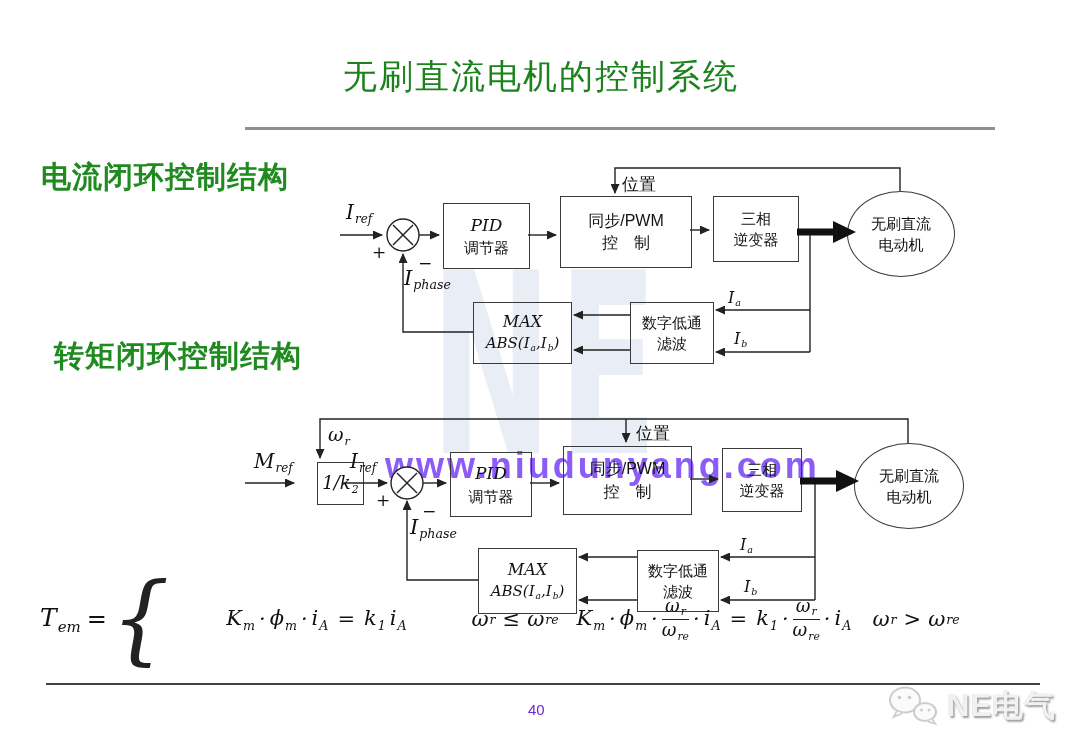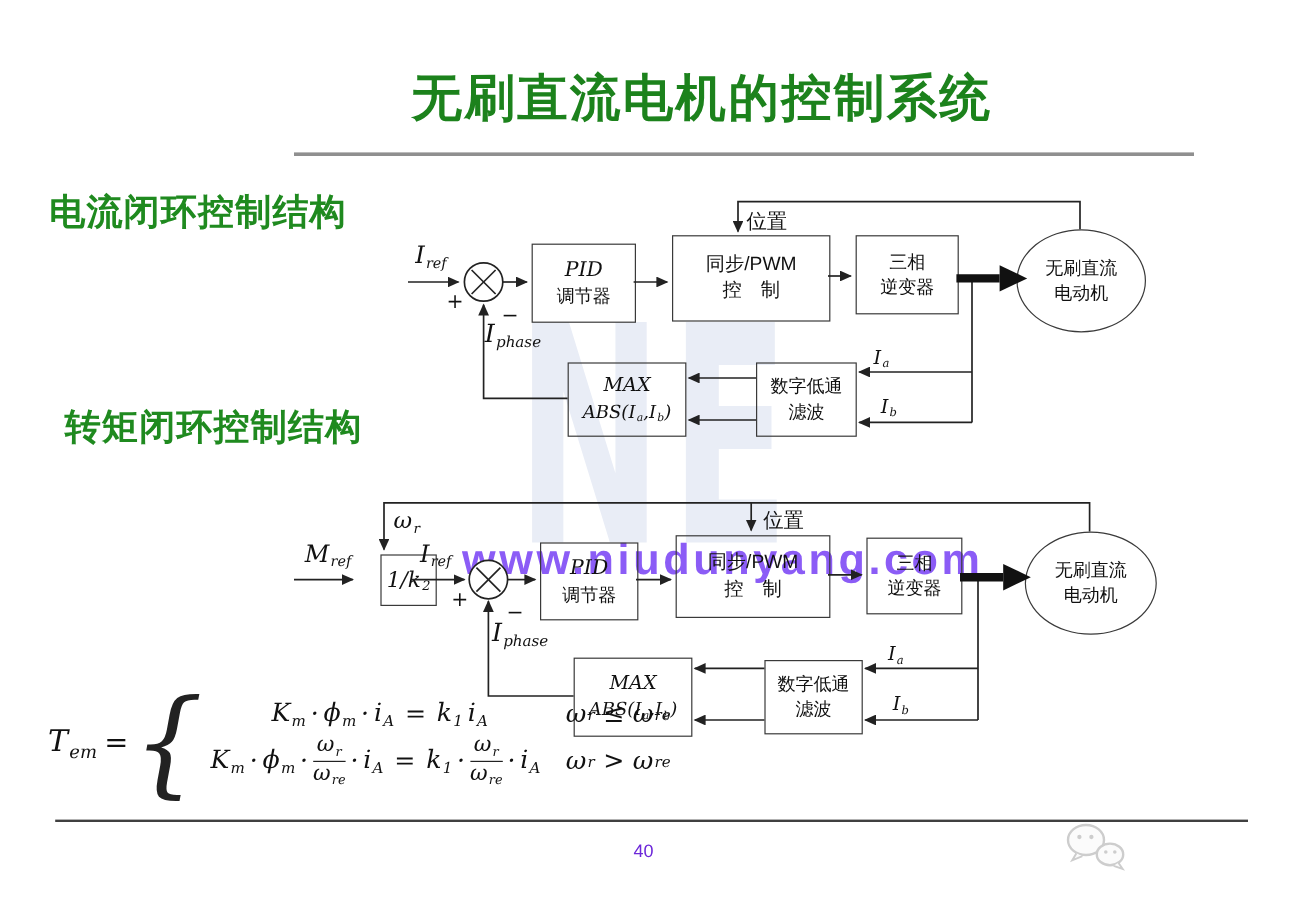--- a/index.html
+++ b/index.html
@@ -11,41 +11,41 @@
   .sb{font-size:60%;vertical-align:-0.35em;margin-left:1px;}
   .diag{position:absolute;z-index:1;}
   .wires{position:absolute;left:0;top:0;z-index:2;pointer-events:none;}
   .box{position:absolute;border:1.4px solid #3a3a3a;background:transparent;
        display:flex;flex-direction:column;align-items:center;justify-content:center;
        line-height:1.4;z-index:1;text-align:center;}
   .ellipse{border-radius:50%;justify-content:center;}
   .cz{font-size:15px;color:#111;}
   .lbl{position:absolute;color:#111;white-space:nowrap;z-index:3;}
   .title{
-    position:absolute;left:343px;top:54px;font-size:42px;font-weight:700;
+    position:absolute;left:343px;top:54px;font-size:34px;font-weight:400;
     color:#1c821c;letter-spacing:2px;white-space:nowrap;
   }
   .tdivider{position:absolute;left:245px;top:127px;width:750px;border-top:3px solid #8f8f8f;}
   .heading{position:absolute;font-size:30px;font-weight:700;color:#1f8a1f;letter-spacing:1px;white-space:nowrap;}
   .wm-letters{
     position:absolute;left:430px;top:240px;z-index:0;font-size:252px;line-height:1;
     font-weight:800;color:#e9edf6;letter-spacing:10px;font-family:"DejaVu Sans",sans-serif;
     transform:scaleX(0.58);transform-origin:left top;
   }
   .wm-url{
     position:absolute;left:385px;top:445px;z-index:0;font-size:36px;color:#8b5cf6;
     letter-spacing:3px;font-weight:700;
   }
   
   .formula{position:absolute;left:40px;top:578px;z-index:1;display:flex;align-items:center;}
   .formula .lhs{font-size:25px;}
   .formula .eqmain{font-size:24px;margin:0 4px 0 6px;font-style:normal;}
   .brace{font-size:92px;font-weight:200;line-height:0.9;transform:scaleY(1.05);
          font-family:"DejaVu Serif",serif;margin-right:4px;color:#222;}
-  .rows{display:flex;flex-direction:column;gap:3px;}
+  .rows{display:flex;flex-direction:row;gap:3px;}
   .frow{display:flex;align-items:center;}
   .expr{width:286px;display:inline-flex;align-items:center;font-size:21px;}
   .expr.center{justify-content:center;}
   .t{margin:0 2px;}
   .cond{display:inline-flex;align-items:center;margin-left:12px;font-size:21px;width:100px;}
   .rel{margin:0 7px;font-style:normal;}
   .frac{display:inline-flex;flex-direction:column;align-items:center;font-size:18px;line-height:1.15;margin:0 2px;}
   .frac .num{border-bottom:1.4px solid #222;padding:0 3px;}
   
   .fdivider{position:absolute;left:46px;top:683px;width:994px;border-top:2px solid #404040;z-index:1;}
@@ -274,13 +274,14 @@
       <ellipse cx="37" cy="27" rx="11" ry="9" fill="#fbfbfb"></ellipse>
       <path d="M44,34 L47.5,39 L40,36.5" fill="#fbfbfb" stroke-width="1.6"></path>
     </g>
     <g fill="#cdcdcd">
       <circle cx="11.5" cy="12.5" r="1.8"></circle>
       <circle cx="21.5" cy="12.5" r="1.8"></circle>
       <circle cx="33.5" cy="25" r="1.5"></circle>
       <circle cx="41" cy="25" r="1.5"></circle>
     </g>
   </svg>
+  <span class="brand-text">NE电气</span>
 </div>
 
 </body></html>

